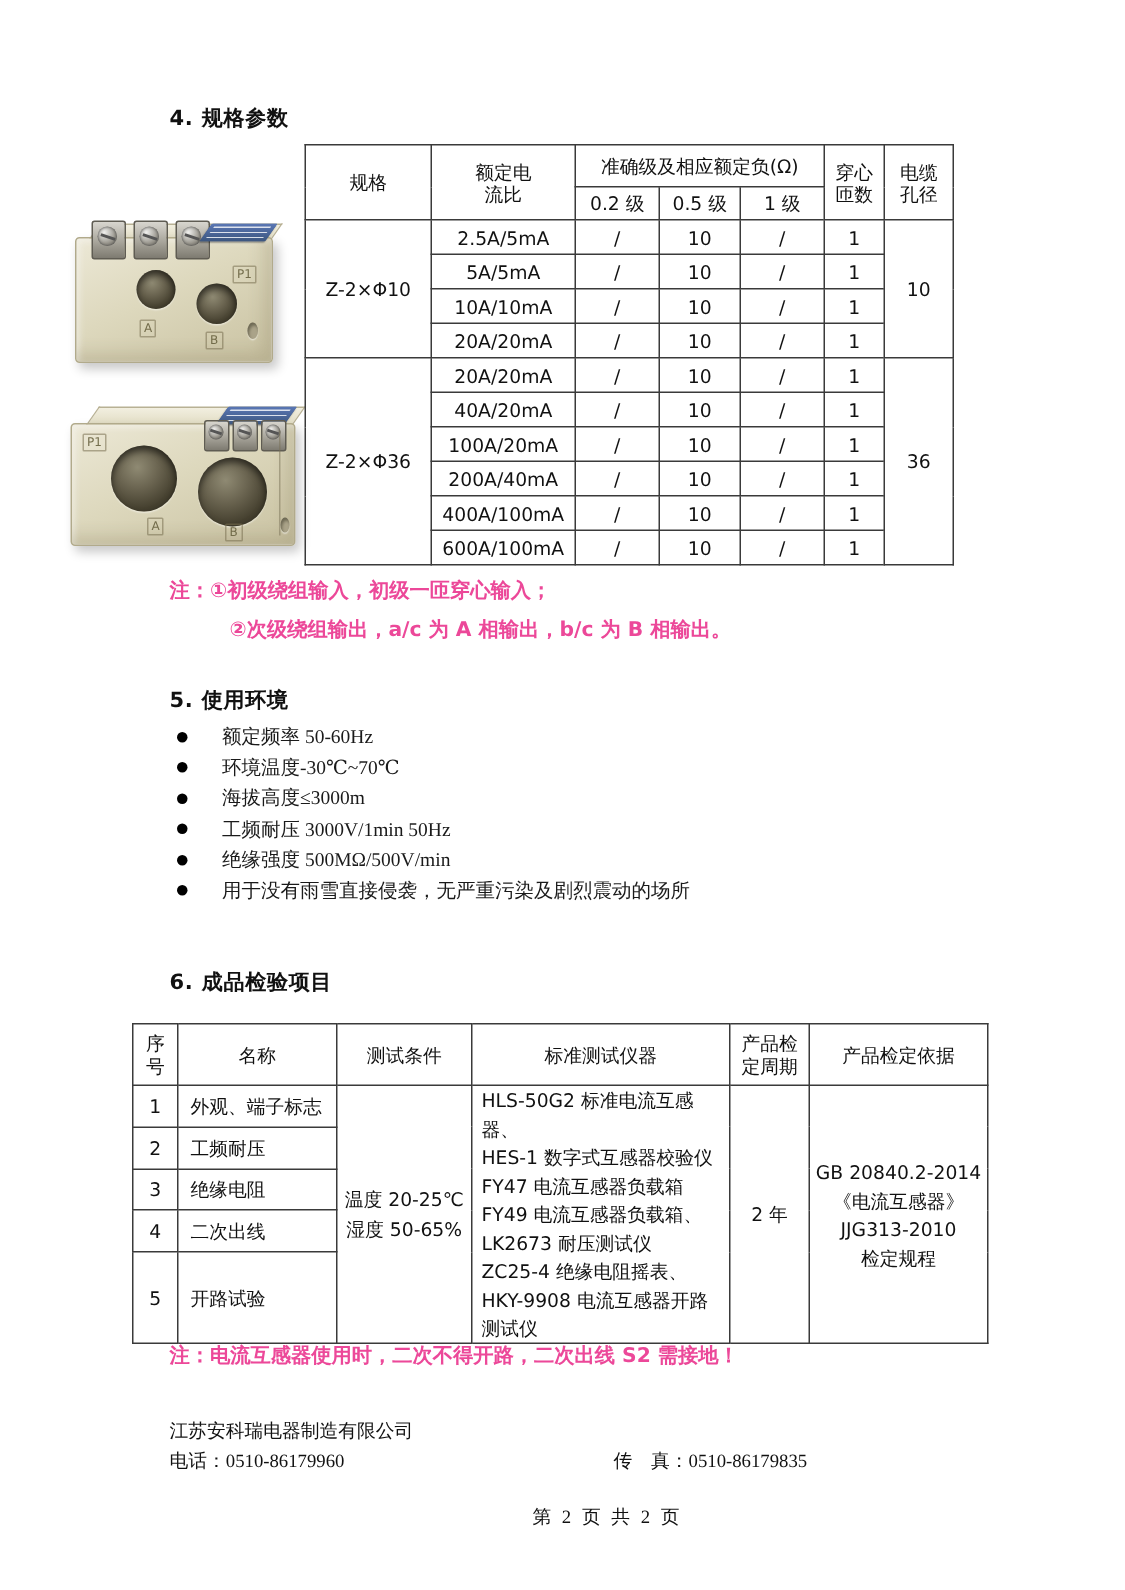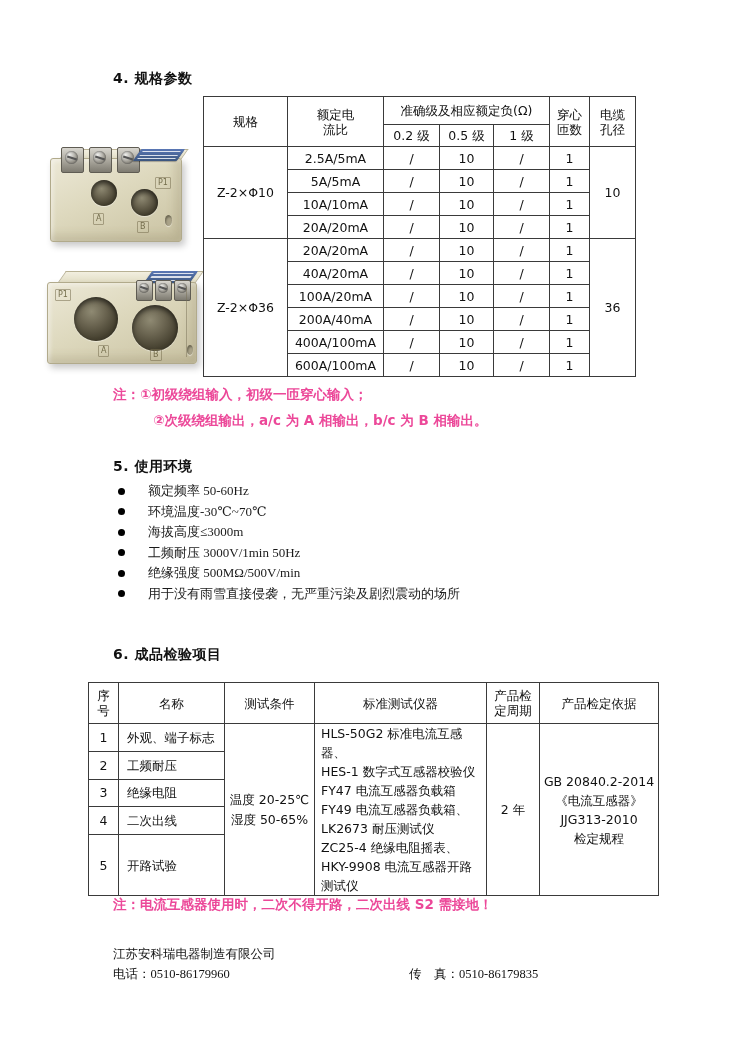--- a/index.html
+++ b/index.html
@@ -316,14 +316,15 @@
   <div class="note" style="left:113px;top:891px;">注：电流互感器使用时，二次不得开路，二次出线 S2 需接地！</div>
 
   <div class="footer-block">
     <div class="footer-row">江苏安科瑞电器制造有限公司</div>
     <div class="footer-row">
       <span>电话：0510-86179960</span>
       <span class="footer-col2">传　真：0510-86179835</span>
     </div>
   </div>
 
+  <div class="page-number">第 2 页 共 2 页</div>
 
 </div>
 
 </body></html>

